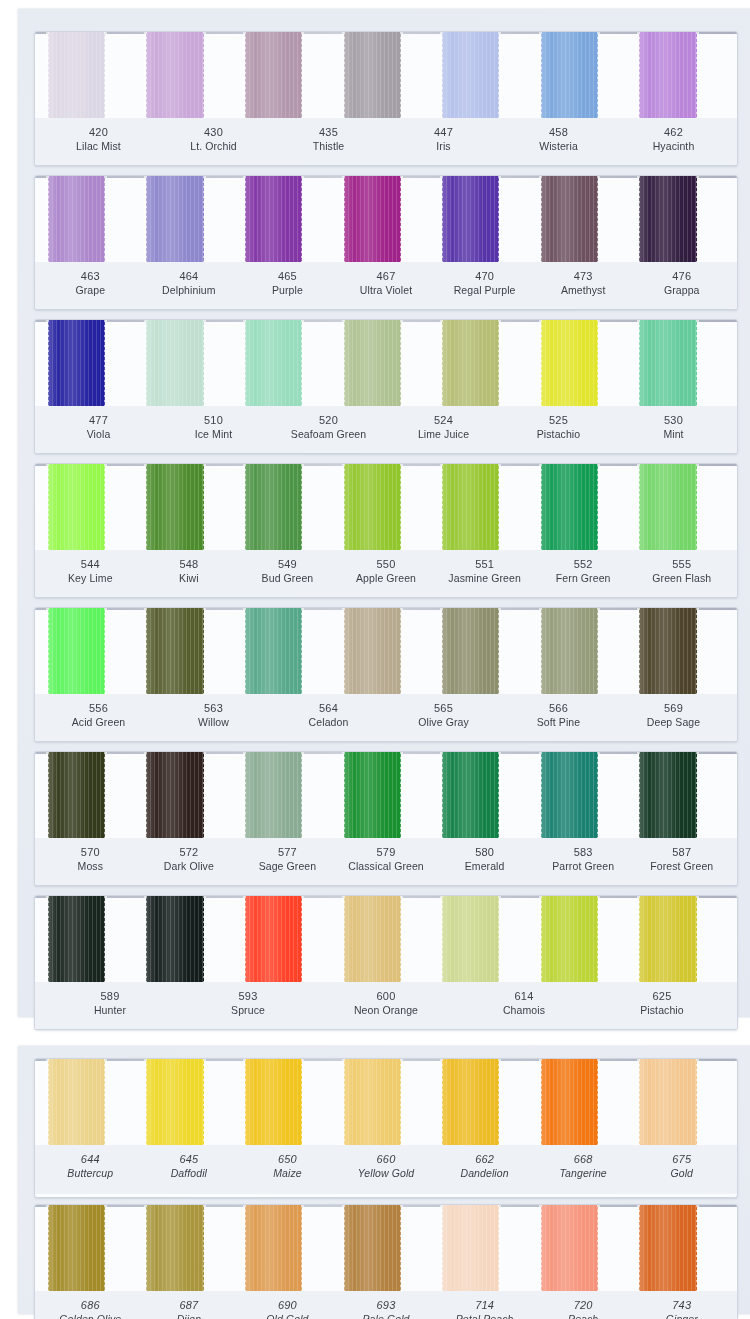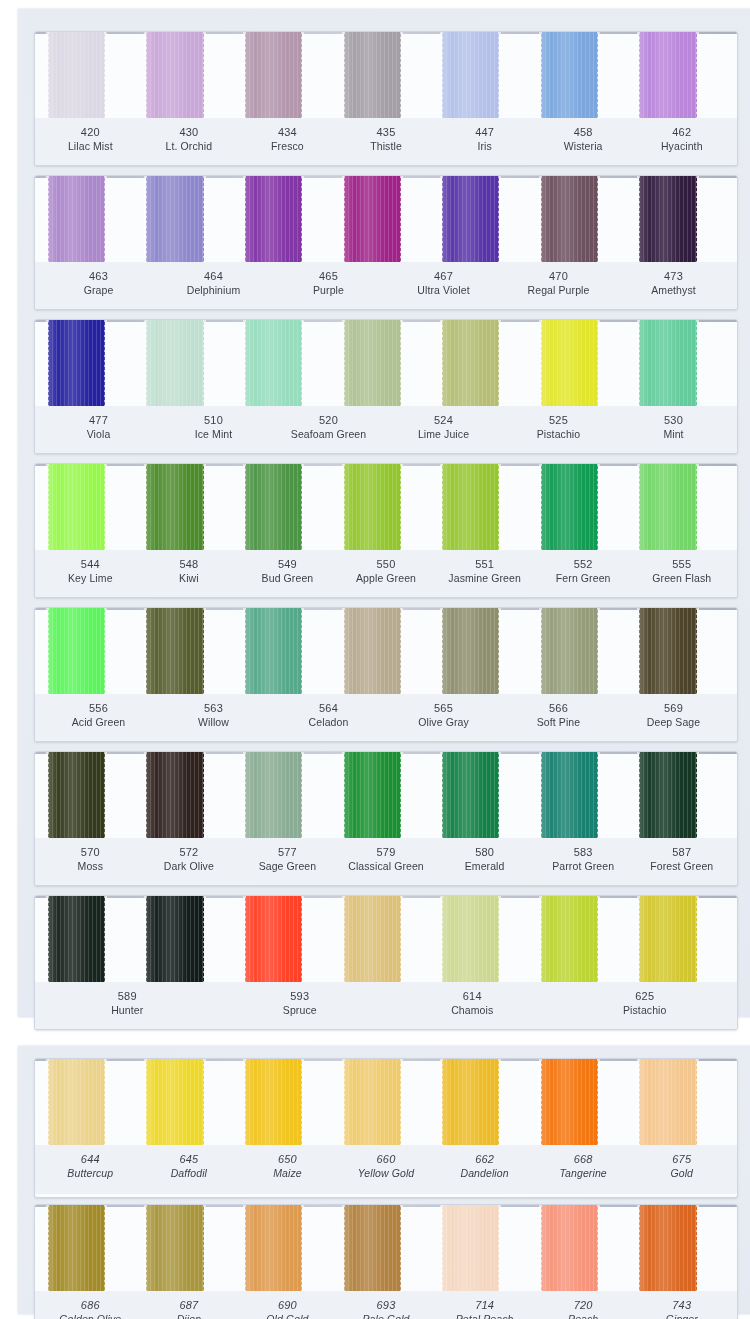--- a/index.html
+++ b/index.html
@@ -147,24 +147,20 @@
         <div class="labels">
           <div class="label">
             <div class="code">420</div>
             <div class="cname">Lilac Mist</div>
           </div>
           <div class="label">
             <div class="code">430</div>
             <div class="cname">Lt. Orchid</div>
           </div>
           <div class="label">
-            <div class="code">434</div>
-            <div class="cname">Fresco</div>
-          </div>
-          <div class="label">
             <div class="code">435</div>
             <div class="cname">Thistle</div>
           </div>
           <div class="label">
             <div class="code">447</div>
             <div class="cname">Iris</div>
           </div>
           <div class="label">
             <div class="code">458</div>
             <div class="cname">Wisteria</div>
@@ -217,20 +213,24 @@
             <div class="cname">Ultra Violet</div>
           </div>
           <div class="label">
             <div class="code">470</div>
             <div class="cname">Regal Purple</div>
           </div>
           <div class="label">
             <div class="code">473</div>
             <div class="cname">Amethyst</div>
           </div>
+          <div class="label">
+            <div class="code">476</div>
+            <div class="cname">Grappa</div>
+          </div>
         </div>
       </div>
       <div class="row">
         <div class="ribbons">
           <div class="cell">
             <div class="ribbon" style="background: rgb(35, 32, 160);"></div>
           </div>
           <div class="cell">
             <div class="ribbon" style="background: rgb(191, 223, 208);"></div>
           </div>
@@ -463,20 +463,24 @@
           </div>
         </div>
         <div class="labels">
           <div class="label">
             <div class="code">589</div>
             <div class="cname">Hunter</div>
           </div>
           <div class="label">
             <div class="code">593</div>
             <div class="cname">Spruce</div>
+          </div>
+          <div class="label">
+            <div class="code">600</div>
+            <div class="cname">Neon Orange</div>
           </div>
           <div class="label">
             <div class="code">614</div>
             <div class="cname">Chamois</div>
           </div>
           <div class="label">
             <div class="code">625</div>
             <div class="cname">Pistachio</div>
           </div>
         </div>

